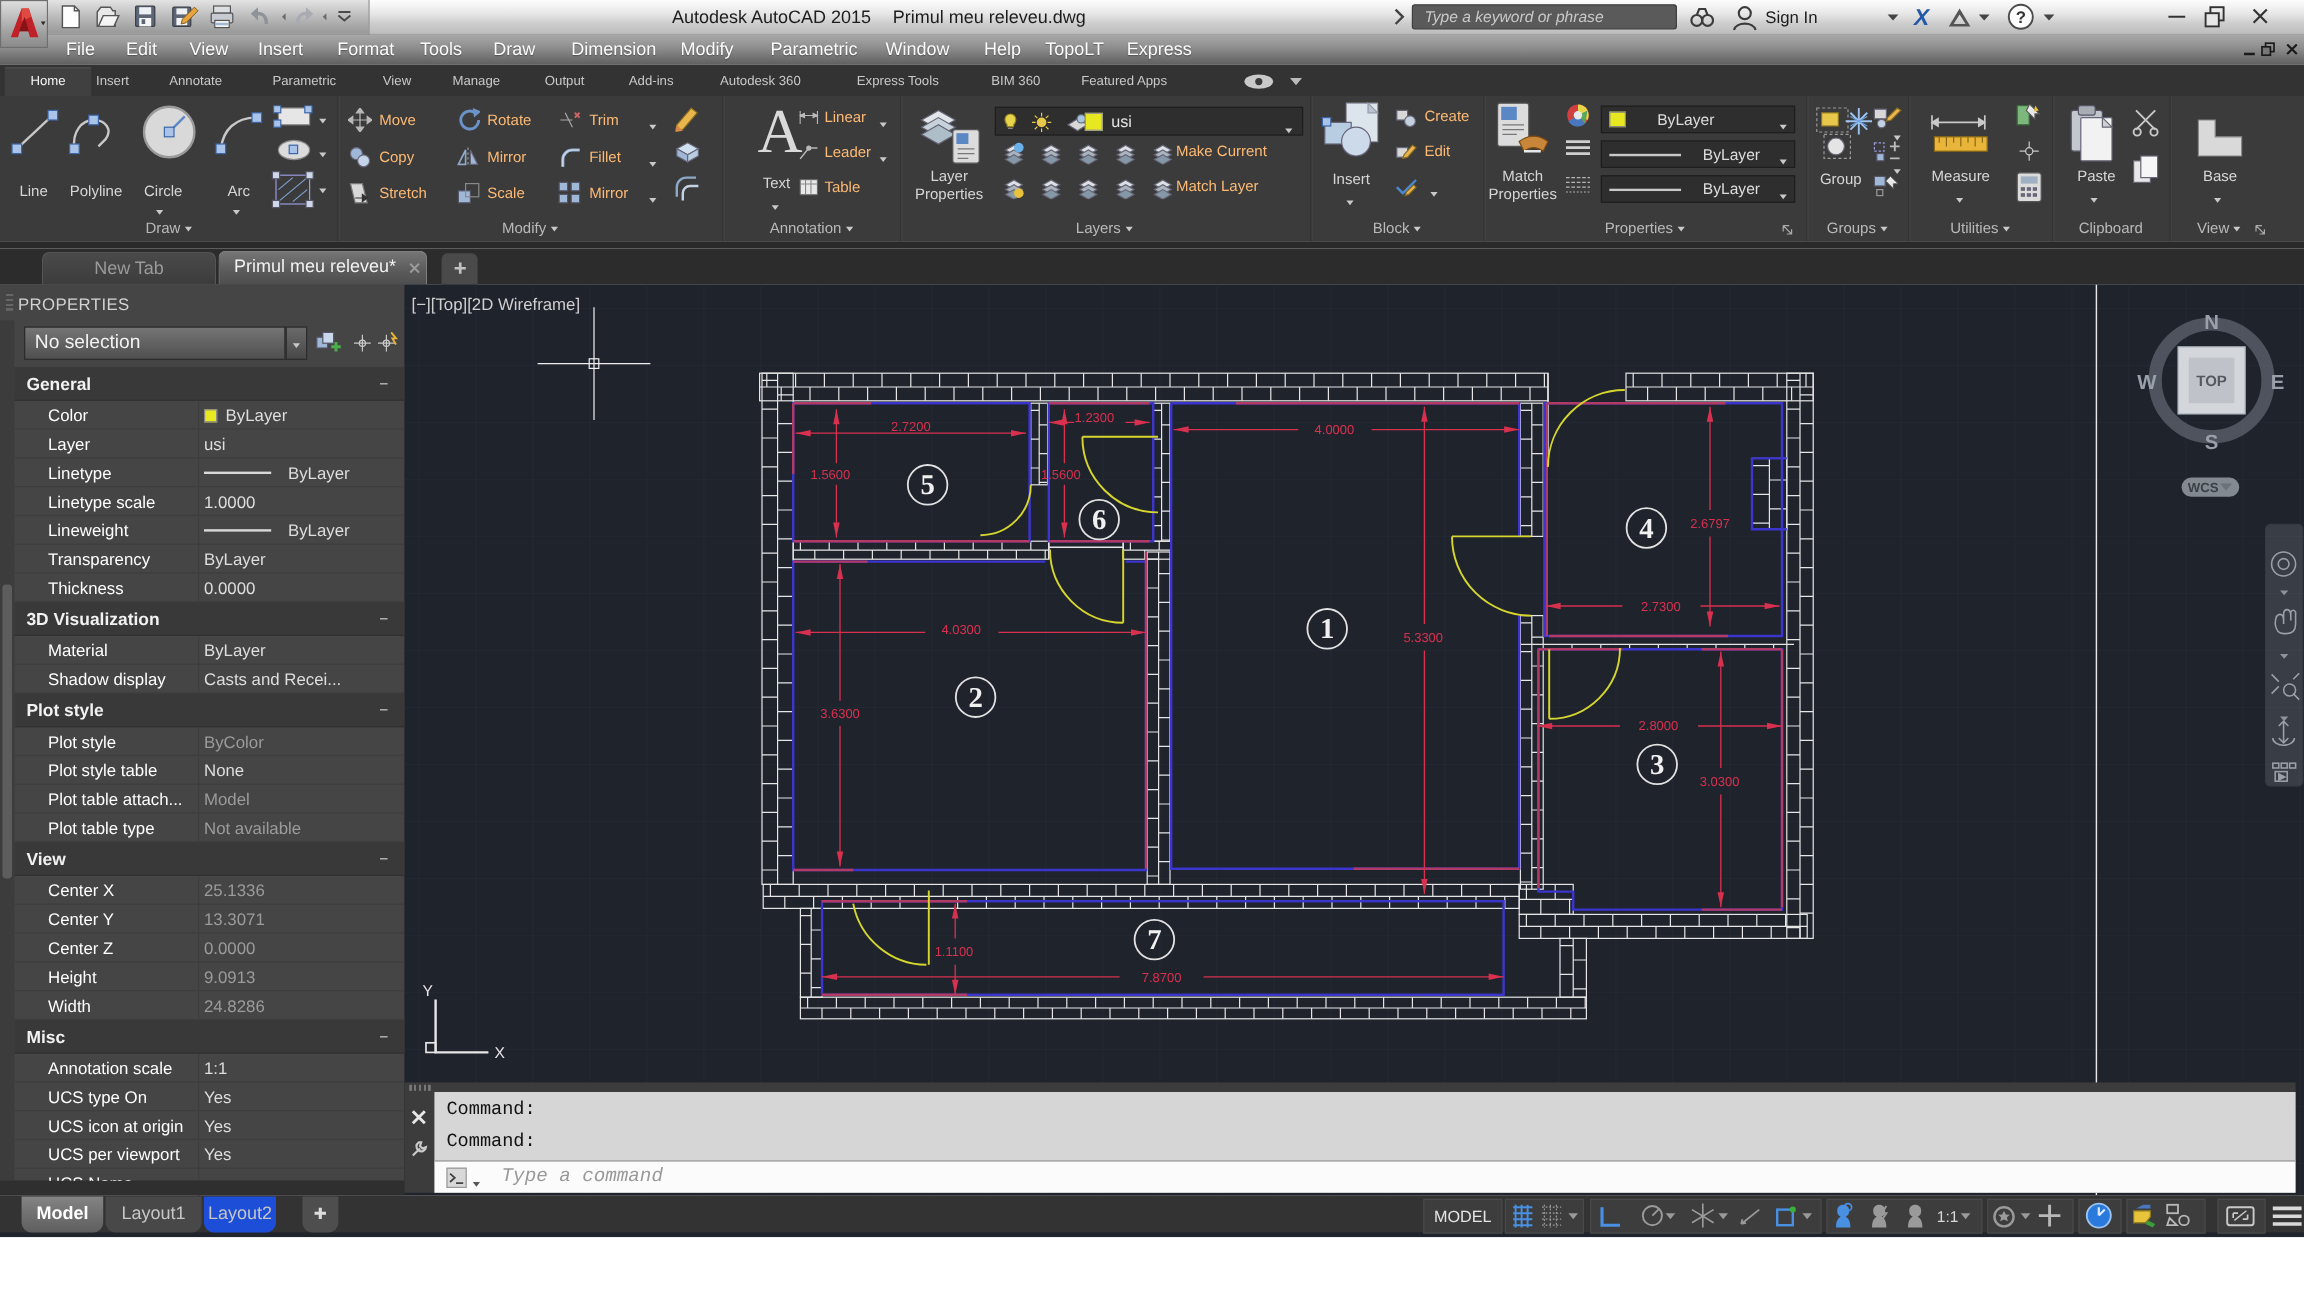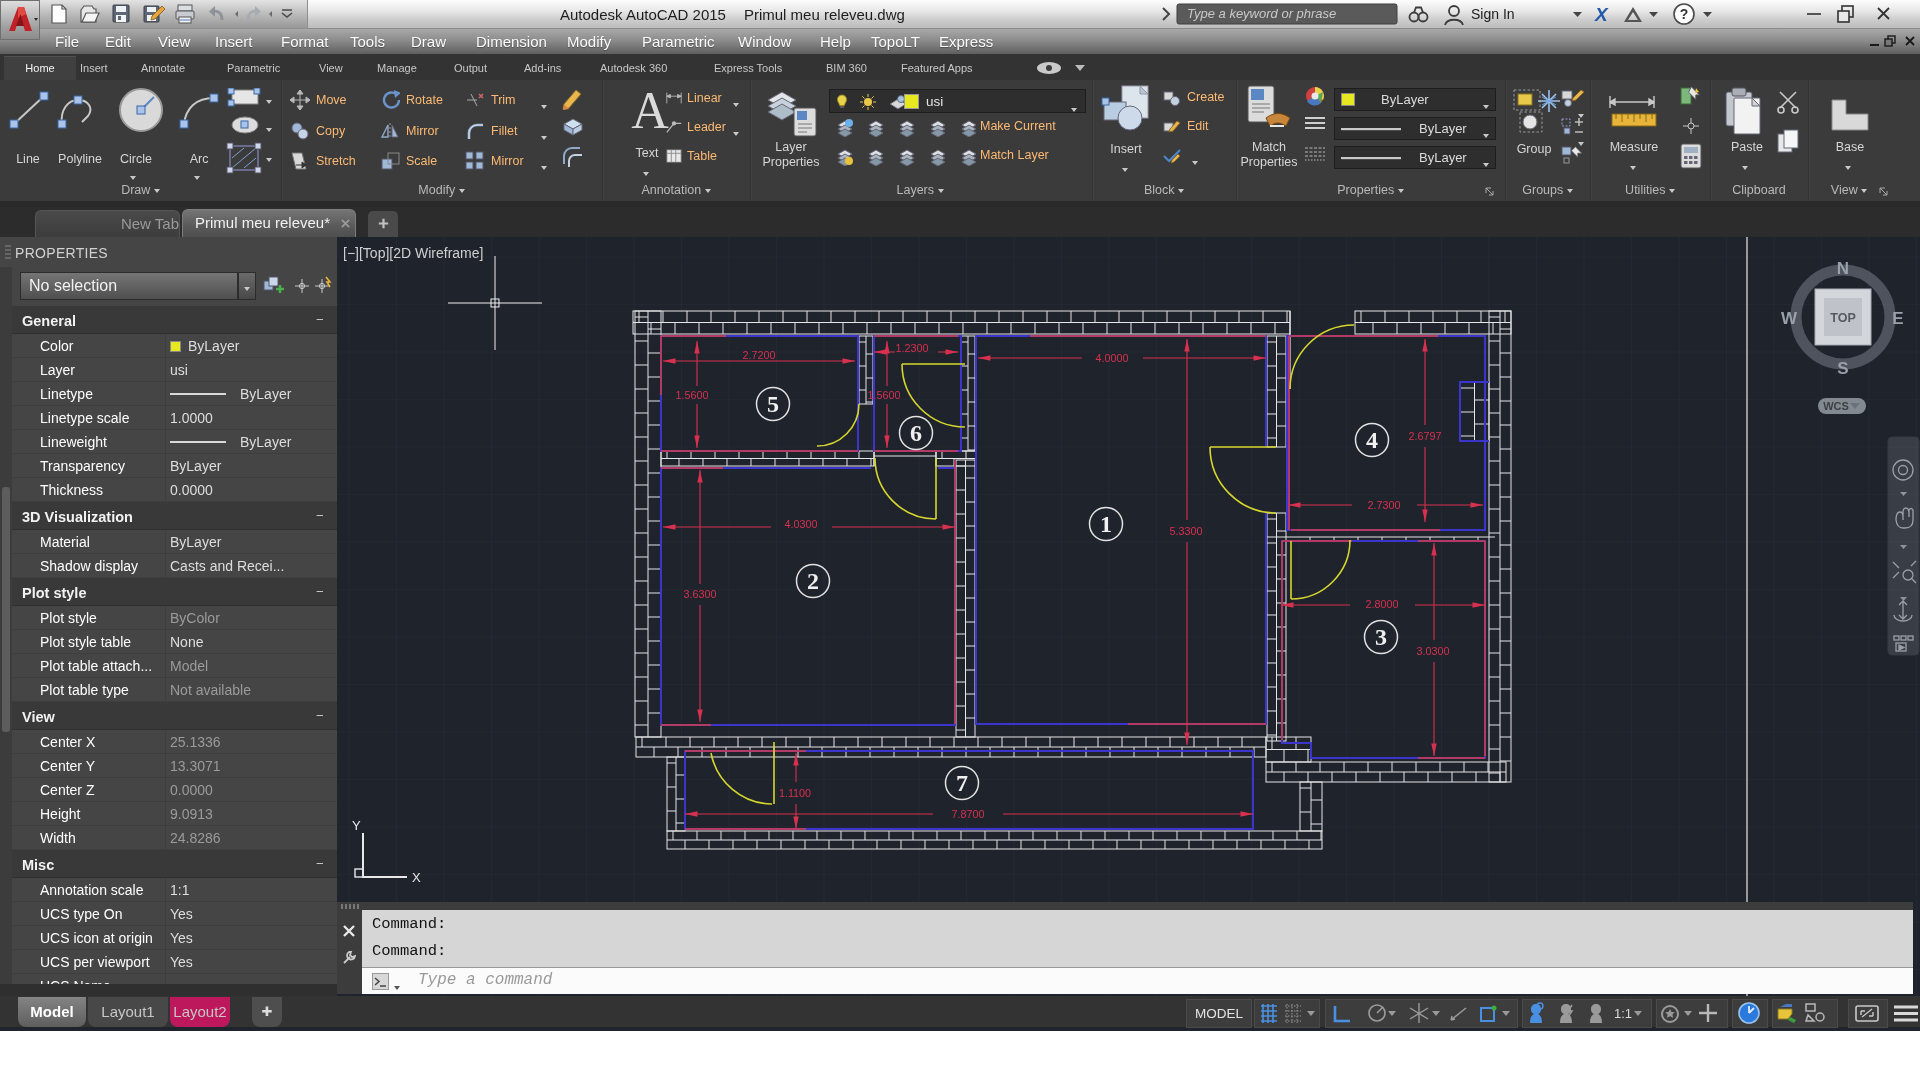--- a/index.html
+++ b/index.html
@@ -566,21 +566,21 @@
         </g>
 </svg>
       <svg class="abs" style="left:1828px;top:10px" width="44" height="44" viewBox="0 0 44 44">
 <path d="M4 10 h14 v14 h22 v16 h-36 z" fill="#d9d9d9" stroke="#888"></path>
 </svg>
       <div class="rbig" style="left:1824px;top:60px;width:52px">Base</div>
       <div class="abs" style="left:1845px;top:78px"><span class="caret"></span></div>
     </div>
     <div id="ribedge"></div>
     <div id="filetabs">
-      <div class="abs" style="left:35px;top:3px;width:145px;height:27px;background:linear-gradient(#4a4a4a,#3c3c3c);border:1px solid #555;border-bottom:none;border-radius:6px 6px 0 0;color:#9a9a9a;font-size:15px;text-align:right;line-height:26px">New Tab</div>
+      <div class="abs" style="left:35px;top:3px;width:145px;height:27px;background:linear-gradient(#4a4a4a,#3c3c3c);border:1px solid #555;border-bottom:none;border-radius:6px 6px 0 0;color:#9a9a9a;font-size:15px;text-align:center;line-height:26px">New Tab</div>
       <div class="abs" style="left:182px;top:2px;width:174px;height:28px;background:linear-gradient(#757575,#5a5a5a 60%,#4e4e4e);border:1px solid #7e7e7e;border-bottom:none;border-radius:6px 6px 0 0;color:#f2f2f2;font-size:15px;text-align:left;padding-left:12px;line-height:26px">Primul meu releveu*</div>
       <svg class="abs" style="left:340px;top:11px" width="11" height="11" viewBox="0 0 12 12">
         <path d="M2 2 l8 8 M10 2 l-8 8" stroke="#9a9a9a" stroke-width="1.9"></path>
       </svg>
       <div class="abs" style="left:368px;top:4px;width:30px;height:26px;background:#4a4a4a;border-radius:5px 5px 0 0;"></div>
       <svg class="abs" style="left:378px;top:11px" width="11" height="11" viewBox="0 0 13 13">
         <path d="M6.5 1 v11 M1 6.5 h11" stroke="#c2c2c2" stroke-width="2.6"></path>
       </svg>
     </div>
     <div id="main">
@@ -924,21 +924,21 @@
             <path d="M1 1 l4 3.5 L1 8 M6 9 h6" stroke="#444" stroke-width="1.5" fill="none"></path>
           </svg>
 <span class="abs" style="left:32px;top:10px"><span class="caret" style="border-top-color:#555"></span></span>
 <span class="abs" style="left:56px;top:3px;font-size:16px;font-style:italic;color:#999;font-family:Liberation Mono, monospace">Type a command</span>
 </div>
       </div>
     </div>
     <div id="bottombar">
       <div class="ltab" style="left:18px;width:68px;background:linear-gradient(#848484,#5e5e5e);color:#fff;font-weight:bold;border-radius:0 0 8px 8px">Model</div>
       <div class="ltab" style="left:88px;width:80px;background:#484848;border-radius:0 0 8px 8px">Layout1</div>
-      <div class="ltab" style="left:170px;width:60px;background:#be185d;border-radius:0 0 8px 8px">Layout2</div>
+      <div class="ltab" style="left:170px;width:60px;background:#1d4ed8;border-radius:0 0 8px 8px">Layout2</div>
       <div class="ltab" style="left:252px;width:30px;background:#4e4e4e;border-radius:0 0 8px 8px;color:#ddd;font-size:13px">✚</div>
       <div class="sbtn" style="left:1186px;width:66px;color:#e4e4e4;font-size:13.5px;text-align:center;line-height:27px">MODEL</div>
       <div class="sbtn" style="left:1254px;width:66px"></div>
       <svg class="abs" style="left:1254px;top:3px" width="66" height="29" viewBox="0 0 66 29">
         <g stroke="#4a90e2" stroke-width="1.6">
           <path d="M7 7 h16 M7 12 h16 M7 17 h16 M7 22 h16 M9 5 v19 M14 5 v19 M19 5 v19"></path>
         </g>
         <g transform="translate(26,0)">
           <g stroke="#9a9a9a">
             <path d="M5 7 h16 M5 12 h16 M5 17 h16 M5 22 h16 M7 5 v19 M12 5 v19 M17 5 v19" stroke-dasharray="1.5 1.5"></path>

